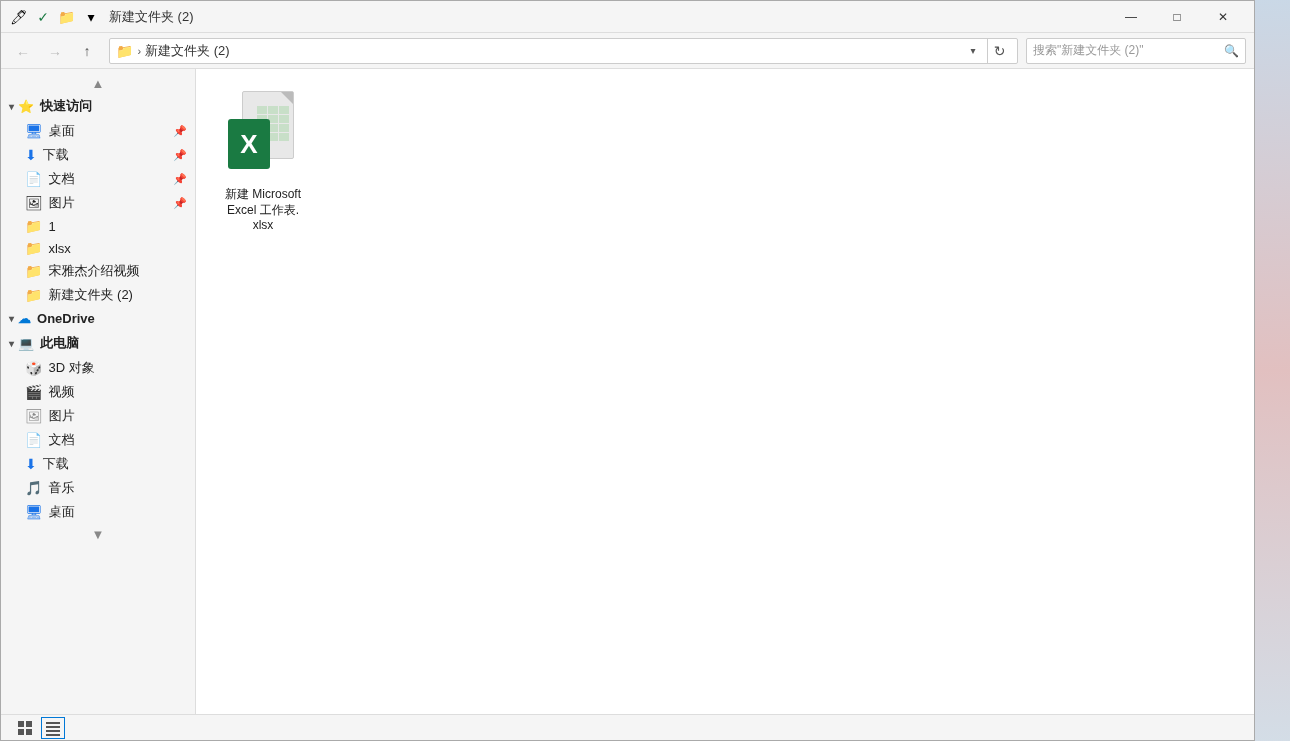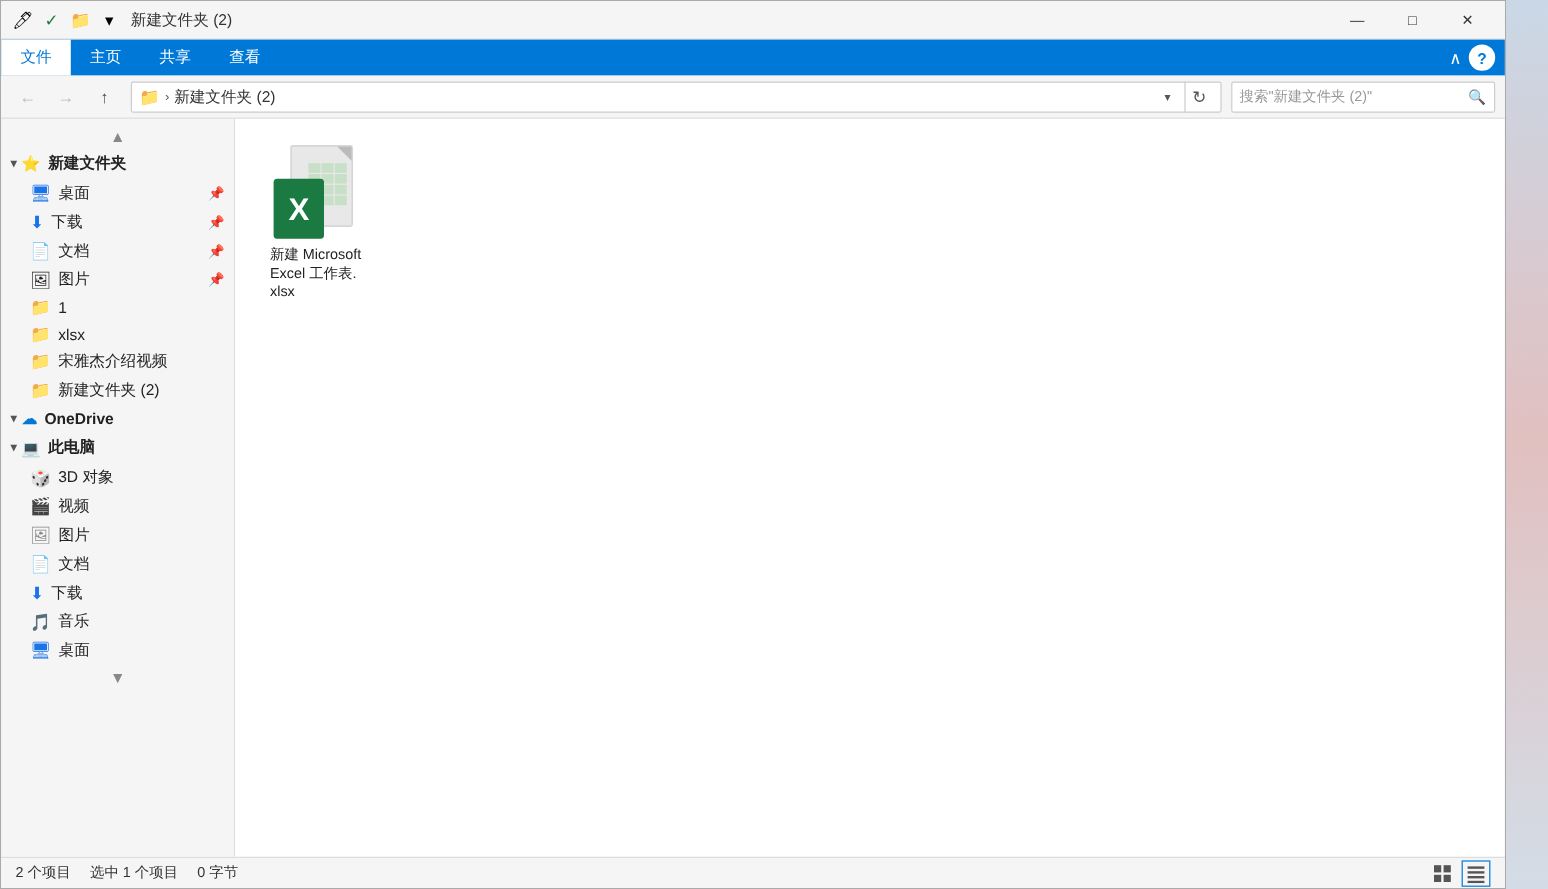--- a/index.html
+++ b/index.html
@@ -298,22 +298,23 @@
       display: flex; flex-direction: column; gap: 3px;
     }
     .txt-line {
       height: 3px;
       background: #bbb;
       border-radius: 1px;
     }
     .txt-line.short { width: 60%; }
 
     .file-label {
-      margin-top: 4px;
+      margin-top: 16px;
       font-size: 12px;
+      text-align: center;
       color: #222;
       line-height: 1.3;
       word-break: break-all;
       max-width: 100px;
     }
 
     
     .statusbar {
       height: 26px;
       background: #f5f5f5;
@@ -360,30 +361,20 @@
       <span class="title-bar-icon">▾</span>
     </div>
     <div class="title-bar-title">新建文件夹 (2)</div>
     <div class="title-bar-controls">
       <button class="title-btn">—</button>
       <button class="title-btn">□</button>
       <button class="title-btn close">✕</button>
     </div>
   </div>
 
-  <div class="menubar">
-    <div class="menu-item active">文件</div>
-    <div class="menu-item">主页</div>
-    <div class="menu-item">共享</div>
-    <div class="menu-item">查看</div>
-    <div class="ribbon-right">
-      <span class="ribbon-chevron">∧</span>
-      <div class="ribbon-help">?</div>
-    </div>
-  </div>
 
   <div class="navbar">
     <button class="nav-btn disabled">←</button>
     <button class="nav-btn disabled">→</button>
     <button class="nav-btn">↑</button>
 
     <div class="address-bar">
       <span style="color:#e8a000; font-size:14px;">📁</span>
       <span style="color:#555; font-size:11px;">›</span>
       <div class="address-path">
@@ -400,21 +391,21 @@
   </div>
 
   <div class="main-area">
 
     <div class="sidebar">
       <div class="sidebar-scroll-btn">▲</div>
 
       <div class="sidebar-section-header">
         <span class="chevron">▾</span>
         <span class="sidebar-section-icon" style="color:#0078d7;">⭐</span>
-        <span>新建文件夹</span>
+        <span>快速访问</span>
       </div>
 
       <div class="sidebar-item">
         <span class="sidebar-item-icon icon-desktop">🖥</span>
         <span>桌面</span>
         <span class="sidebar-item-pin">📌</span>
       </div>
       <div class="sidebar-item">
         <span class="sidebar-item-icon icon-download">⬇</span>
         <span>下载</span>
@@ -522,25 +513,20 @@
           </div>
         </div>
         <div class="file-label">新建 Microsoft<br>Excel 工作表.<br>xlsx</div>
       </div>
 
 
     </div>
   </div>
 
   <div class="statusbar">
-    <div class="status-info">
-      <span>2 个项目</span>
-      <span>选中 1 个项目</span>
-      <span>0 字节</span>
-    </div>
     <div class="statusbar-right">
       <div class="view-btn">
         <svg width="16" height="16" viewBox="0 0 16 16" fill="currentColor">
           <rect x="1" y="1" width="6" height="6"></rect>
           <rect x="9" y="1" width="6" height="6"></rect>
           <rect x="1" y="9" width="6" height="6"></rect>
           <rect x="9" y="9" width="6" height="6"></rect>
         </svg>
       </div>
       <div class="view-btn active">

